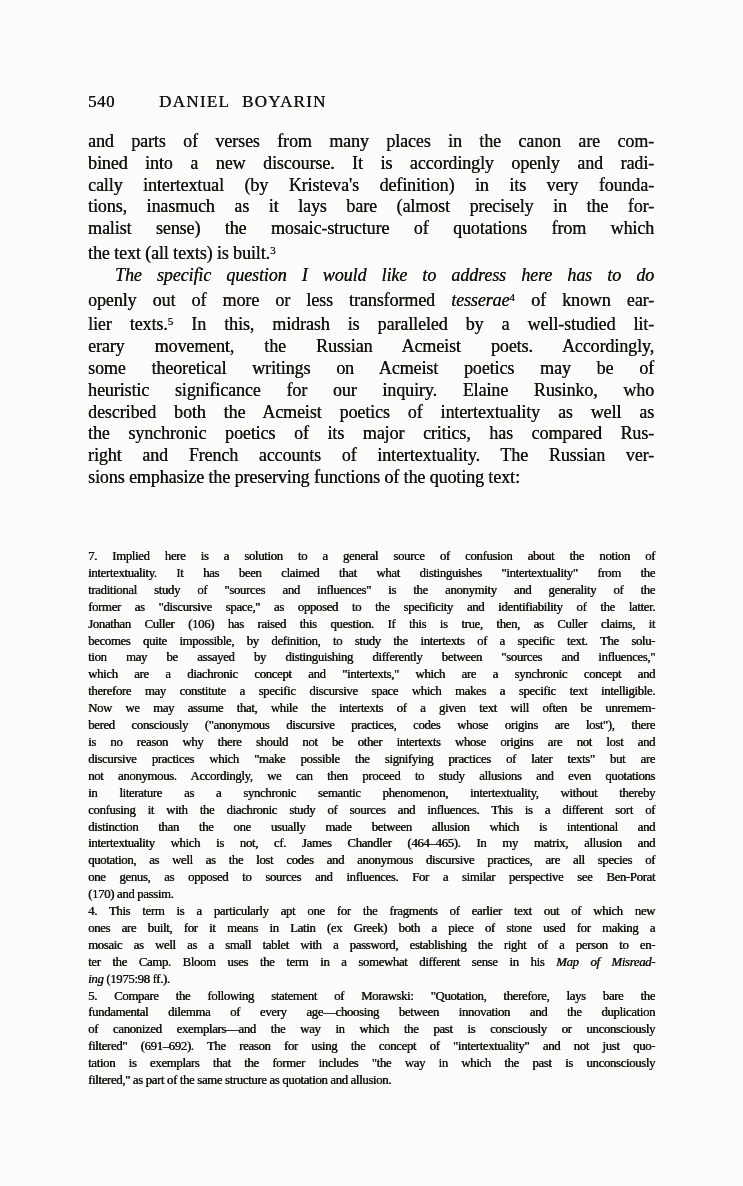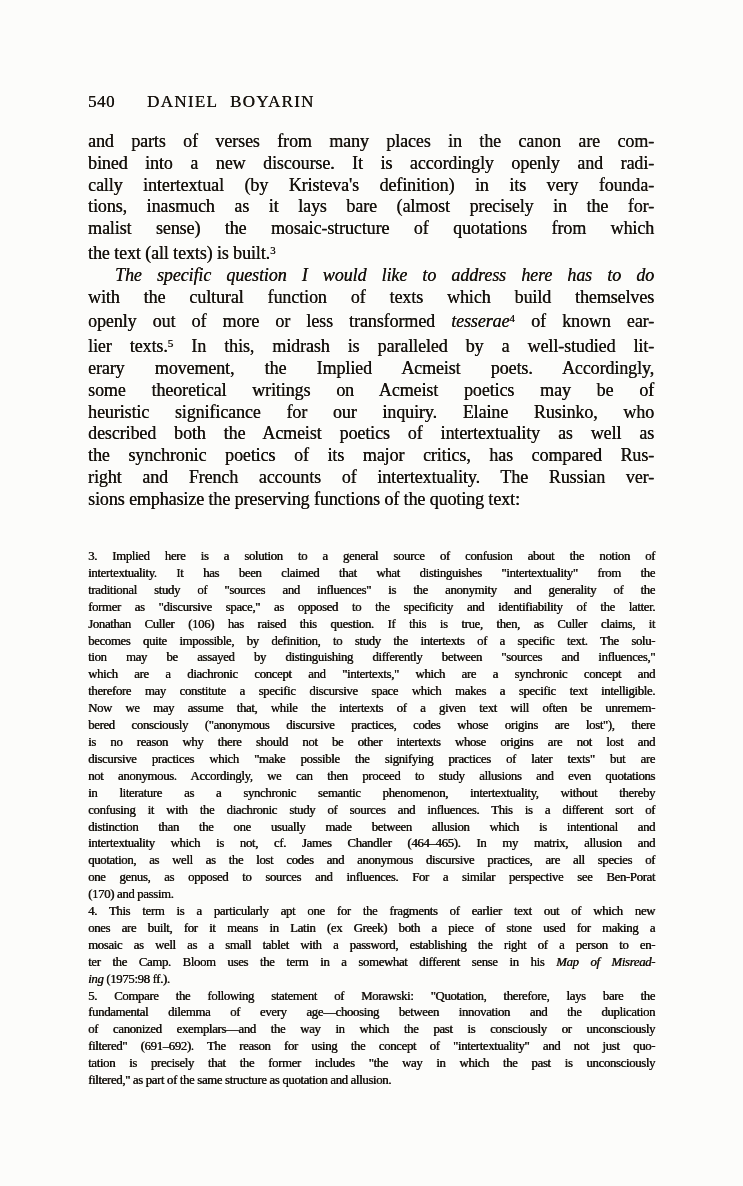--- a/index.html
+++ b/index.html
@@ -22,21 +22,21 @@
     top: 92px;
     width: 566px;
     font-size: 17px;
     text-shadow: 0.3px 0 0 currentColor;
     white-space: nowrap;
   }
   .pagenum {
     letter-spacing: 0.5px;
   }
   .runhead {
-    margin-left: 32px;
+    margin-left: 44px;
     letter-spacing: 1.3px;
     word-spacing: 7px;
   }
   .body-text {
     position: absolute;
     left: 88px;
     top: 131px;
     width: 566px;
     font-size: 18px;
     line-height: 21.8px;
@@ -81,35 +81,34 @@
       <div class="para">
         <div class="line">and parts of verses from many places in the canon are com-</div>
         <div class="line">bined into a new discourse. It is accordingly openly and radi-</div>
         <div class="line">cally intertextual (by Kristeva's definition) in its very founda-</div>
         <div class="line">tions, inasmuch as it lays bare (almost precisely in the for-</div>
         <div class="line">malist sense) the mosaic-structure of quotations from which</div>
         <div class="line end">the text (all texts) is built.<sup>3</sup></div>
       </div>
       <div class="para indent">
         <div class="line">The specific question I would like to address here has to do</div>
-        <div class="line">with the cultural function of texts which build themselves</div>
         <div class="line">openly out of more or less transformed <i>tesserae</i><sup>4</sup> of known ear-</div>
         <div class="line">lier texts.<sup>5</sup> In this, midrash is paralleled by a well-studied lit-</div>
-        <div class="line">erary movement, the Implied Acmeist poets. Accordingly,</div>
+        <div class="line">erary movement, the Russian Acmeist poets. Accordingly,</div>
         <div class="line">some theoretical writings on Acmeist poetics may be of</div>
         <div class="line">heuristic significance for our inquiry. Elaine Rusinko, who</div>
         <div class="line">described both the Acmeist poetics of intertextuality as well as</div>
         <div class="line">the synchronic poetics of its major critics, has compared Rus-</div>
         <div class="line">right and French accounts of intertextuality. The Russian ver-</div>
         <div class="line end">sions emphasize the preserving functions of the quoting text:</div>
       </div>
     </div>
   <div class="footnotes">
       <div class="para">
-        <div class="line">3. Implied here is a solution to a general source of confusion about the notion of</div>
+        <div class="line">7. Implied here is a solution to a general source of confusion about the notion of</div>
         <div class="line">intertextuality. It has been claimed that what distinguishes "intertextuality" from the</div>
         <div class="line">traditional study of "sources and influences" is the anonymity and generality of the</div>
         <div class="line">former as "discursive space," as opposed to the specificity and identifiability of the latter.</div>
         <div class="line">Jonathan Culler (106) has raised this question. If this is true, then, as Culler claims, it</div>
         <div class="line">becomes quite impossible, by definition, to study the intertexts of a specific text. The solu-</div>
         <div class="line">tion may be assayed by distinguishing differently between "sources and influences,"</div>
         <div class="line">which are a diachronic concept and "intertexts," which are a synchronic concept and</div>
         <div class="line">therefore may constitute a specific discursive space which makes a specific text intelligible.</div>
         <div class="line">Now we may assume that, while the intertexts of a given text will often be unremem-</div>
         <div class="line">bered consciously ("anonymous discursive practices, codes whose origins are lost"), there</div>
@@ -129,17 +128,17 @@
         <div class="line">ones are built, for it means in Latin (ex Greek) both a piece of stone used for making a</div>
         <div class="line">mosaic as well as a small tablet with a password, establishing the right of a person to en-</div>
         <div class="line">ter the Camp. Bloom uses the term in a somewhat different sense in his <i>Map of Misread-</i></div>
         <div class="line end"><i>ing</i> (1975:98 ff.).</div>
       </div>
       <div class="para">
         <div class="line">5. Compare the following statement of Morawski: "Quotation, therefore, lays bare the</div>
         <div class="line">fundamental dilemma of every age—choosing between innovation and the duplication</div>
         <div class="line">of canonized exemplars—and the way in which the past is consciously or unconsciously</div>
         <div class="line">filtered" (691–692). The reason for using the concept of "intertextuality" and not just quo-</div>
-        <div class="line">tation is precisely that the former includes "the way in which the past is unconsciously</div>
+        <div class="line">tation is exemplars that the former includes "the way in which the past is unconsciously</div>
         <div class="line end">filtered," as part of the same structure as quotation and allusion.</div>
       </div>
     </div>
 </div>
 
 </body></html>

